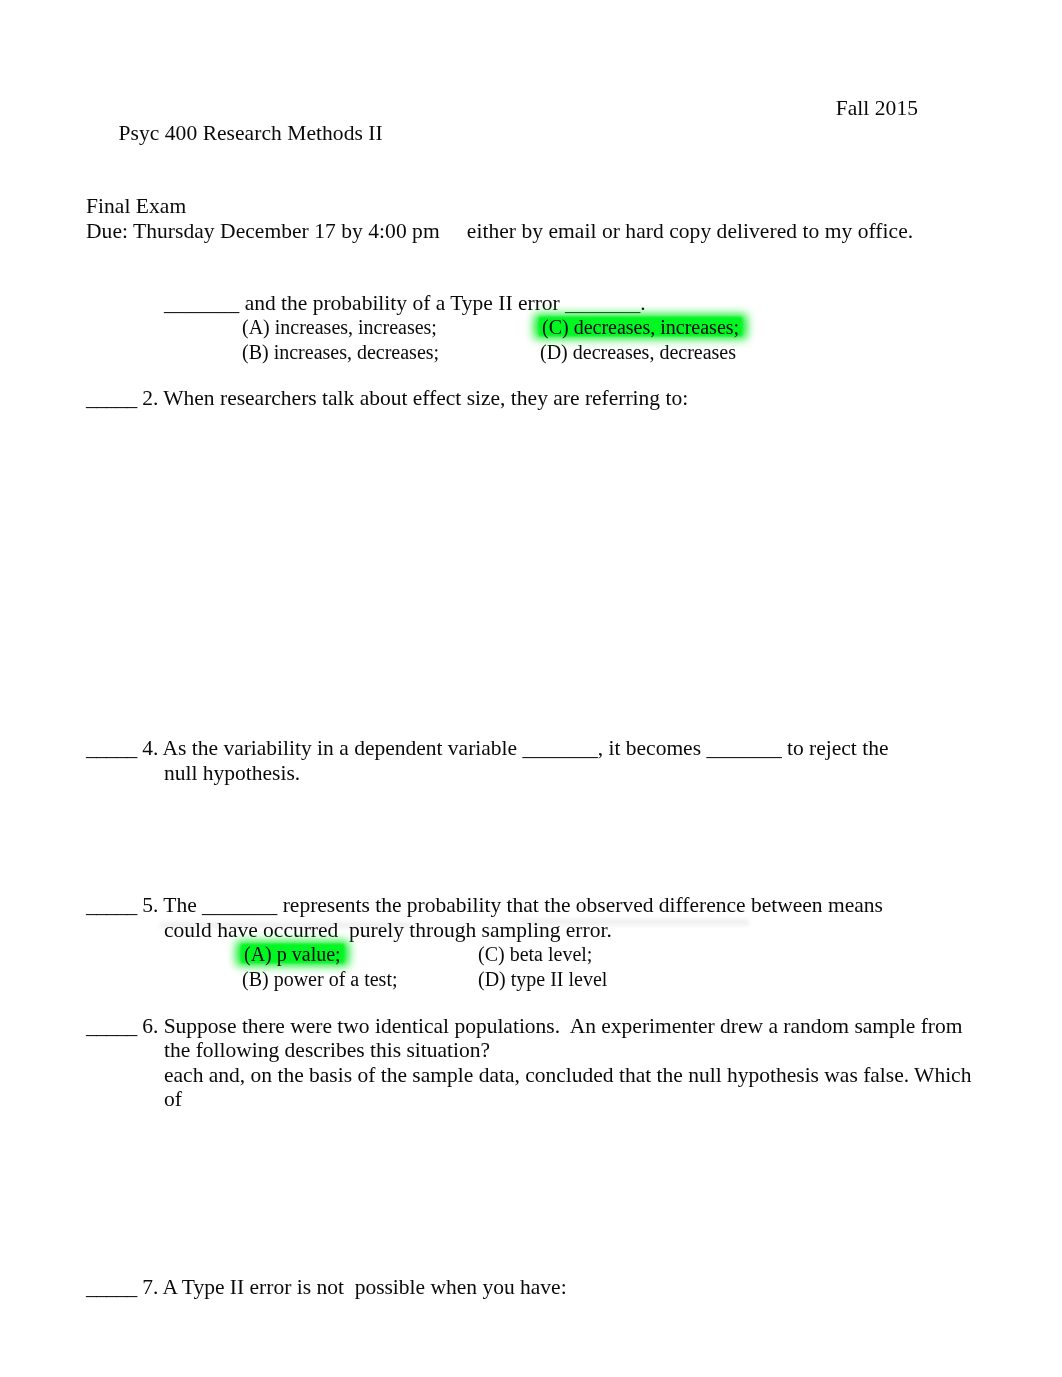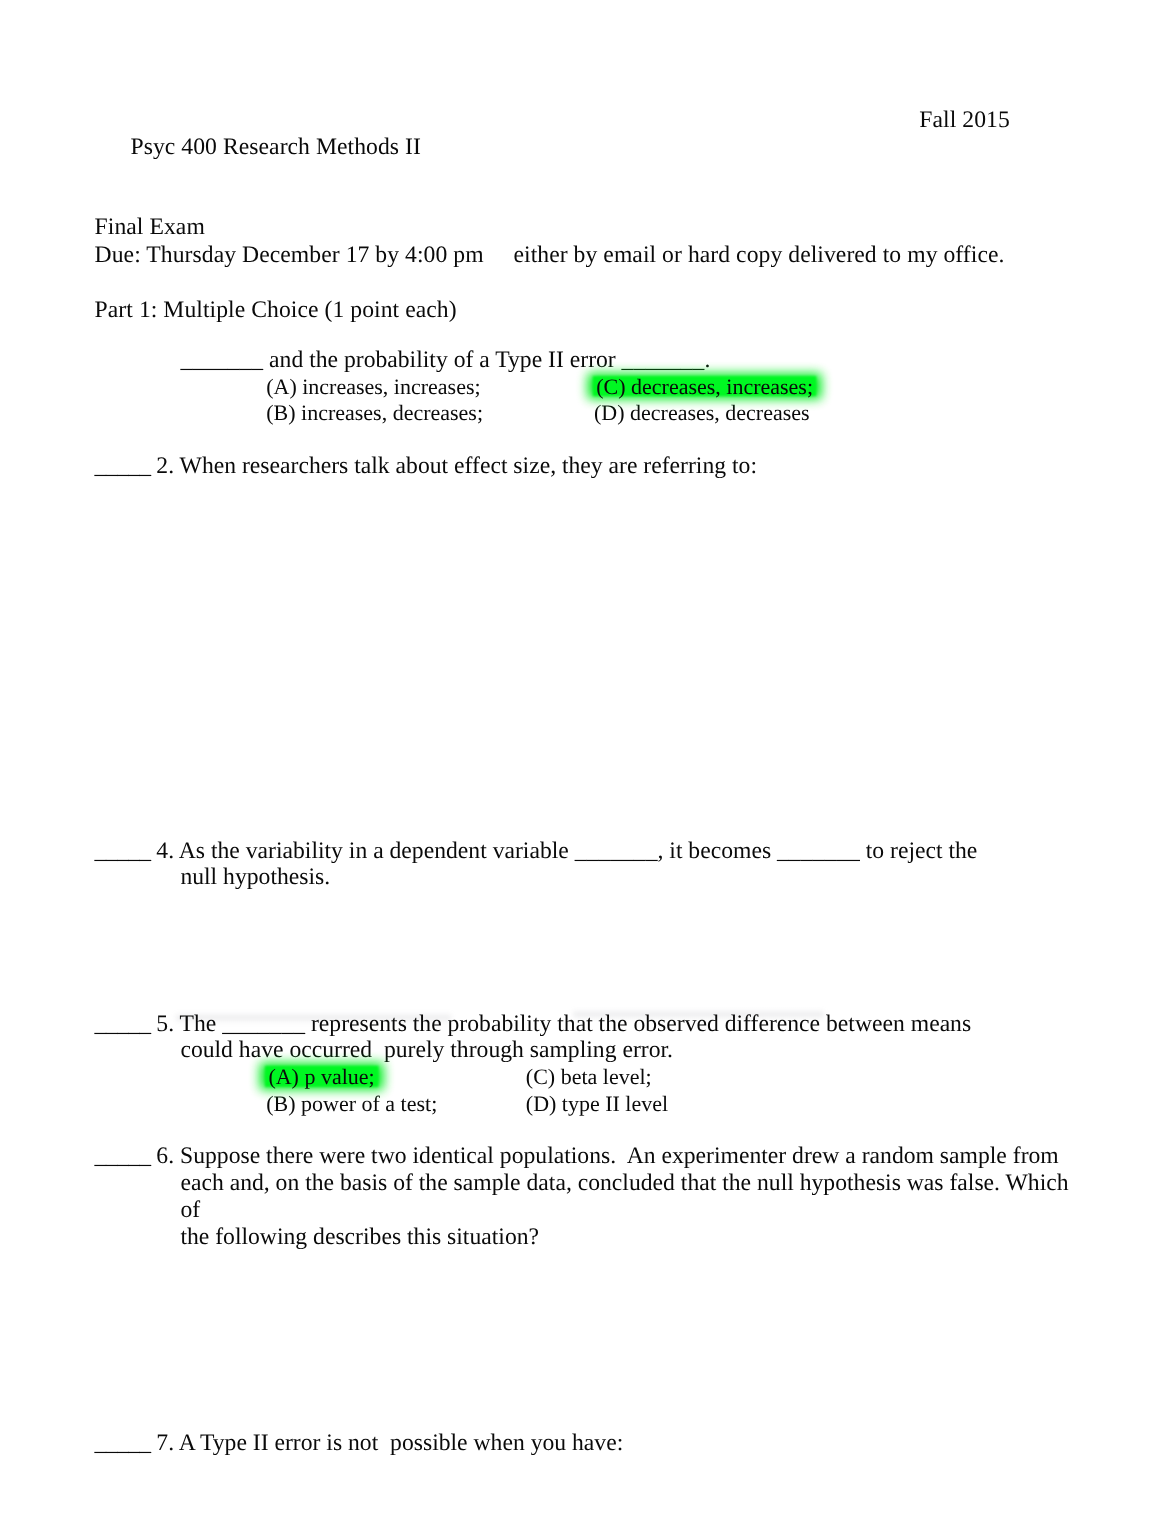--- a/index.html
+++ b/index.html
@@ -133,21 +133,20 @@
 
     <div class="line header-row">
       <span>Psyc 400 Research Methods II</span>
       <span class="header-right">Fall 2015</span>
     </div>
     <div class="line">Final Exam</div>
     <div class="line">Due: Thursday December 17 by 4:00 pm     either by email or hard copy delivered to my office.</div>
 
     <div class="gap-after-part"></div>
 
-    <div class="line">Part 1: Multiple Choice (1 point each)</div>
 
     <div class="gap-q"></div>
 
     <div class="qblock">
       <div class="qline indent"><span>_______ and the probability of a Type II error _______.</span></div>
       <div class="opts">
         <div class="opt-row">
           <span class="opt-col-a">(A) increases, increases;</span>
           <span class="opt-col-b-wide"><span class="hl"><span>(C) decreases, increases;</span></span></span>
         </div>
@@ -188,22 +187,22 @@
           <span class="opt-col-a">(B) power of a test;</span>
           <span class="opt-col-b-narrow">(D) type II level</span>
         </div>
       </div>
     </div>
 
     <div class="gap-q"></div>
 
     <div class="qblock">
       <div class="qline"><span class="blank">_____</span> <span>6.</span> <span>Suppose there were two identical populations.  An experimenter drew a random sample from</span></div>
+      <div class="qline indent"><span>the following describes this situation?</span></div>
       <div class="qline indent"><span>each and, on the basis of the sample data, concluded that the null hypothesis was false. Which of</span></div>
-      <div class="qline indent"><span>the following describes this situation?</span></div>
     </div>
 
     <div class="spacer-q6"></div>
 
     <div class="qblock">
       <div class="qline"><span class="blank">_____</span> <span>7.</span> <span>A Type II error is not  possible when you have:</span></div>
     </div>
 
   </div>
 </div>

